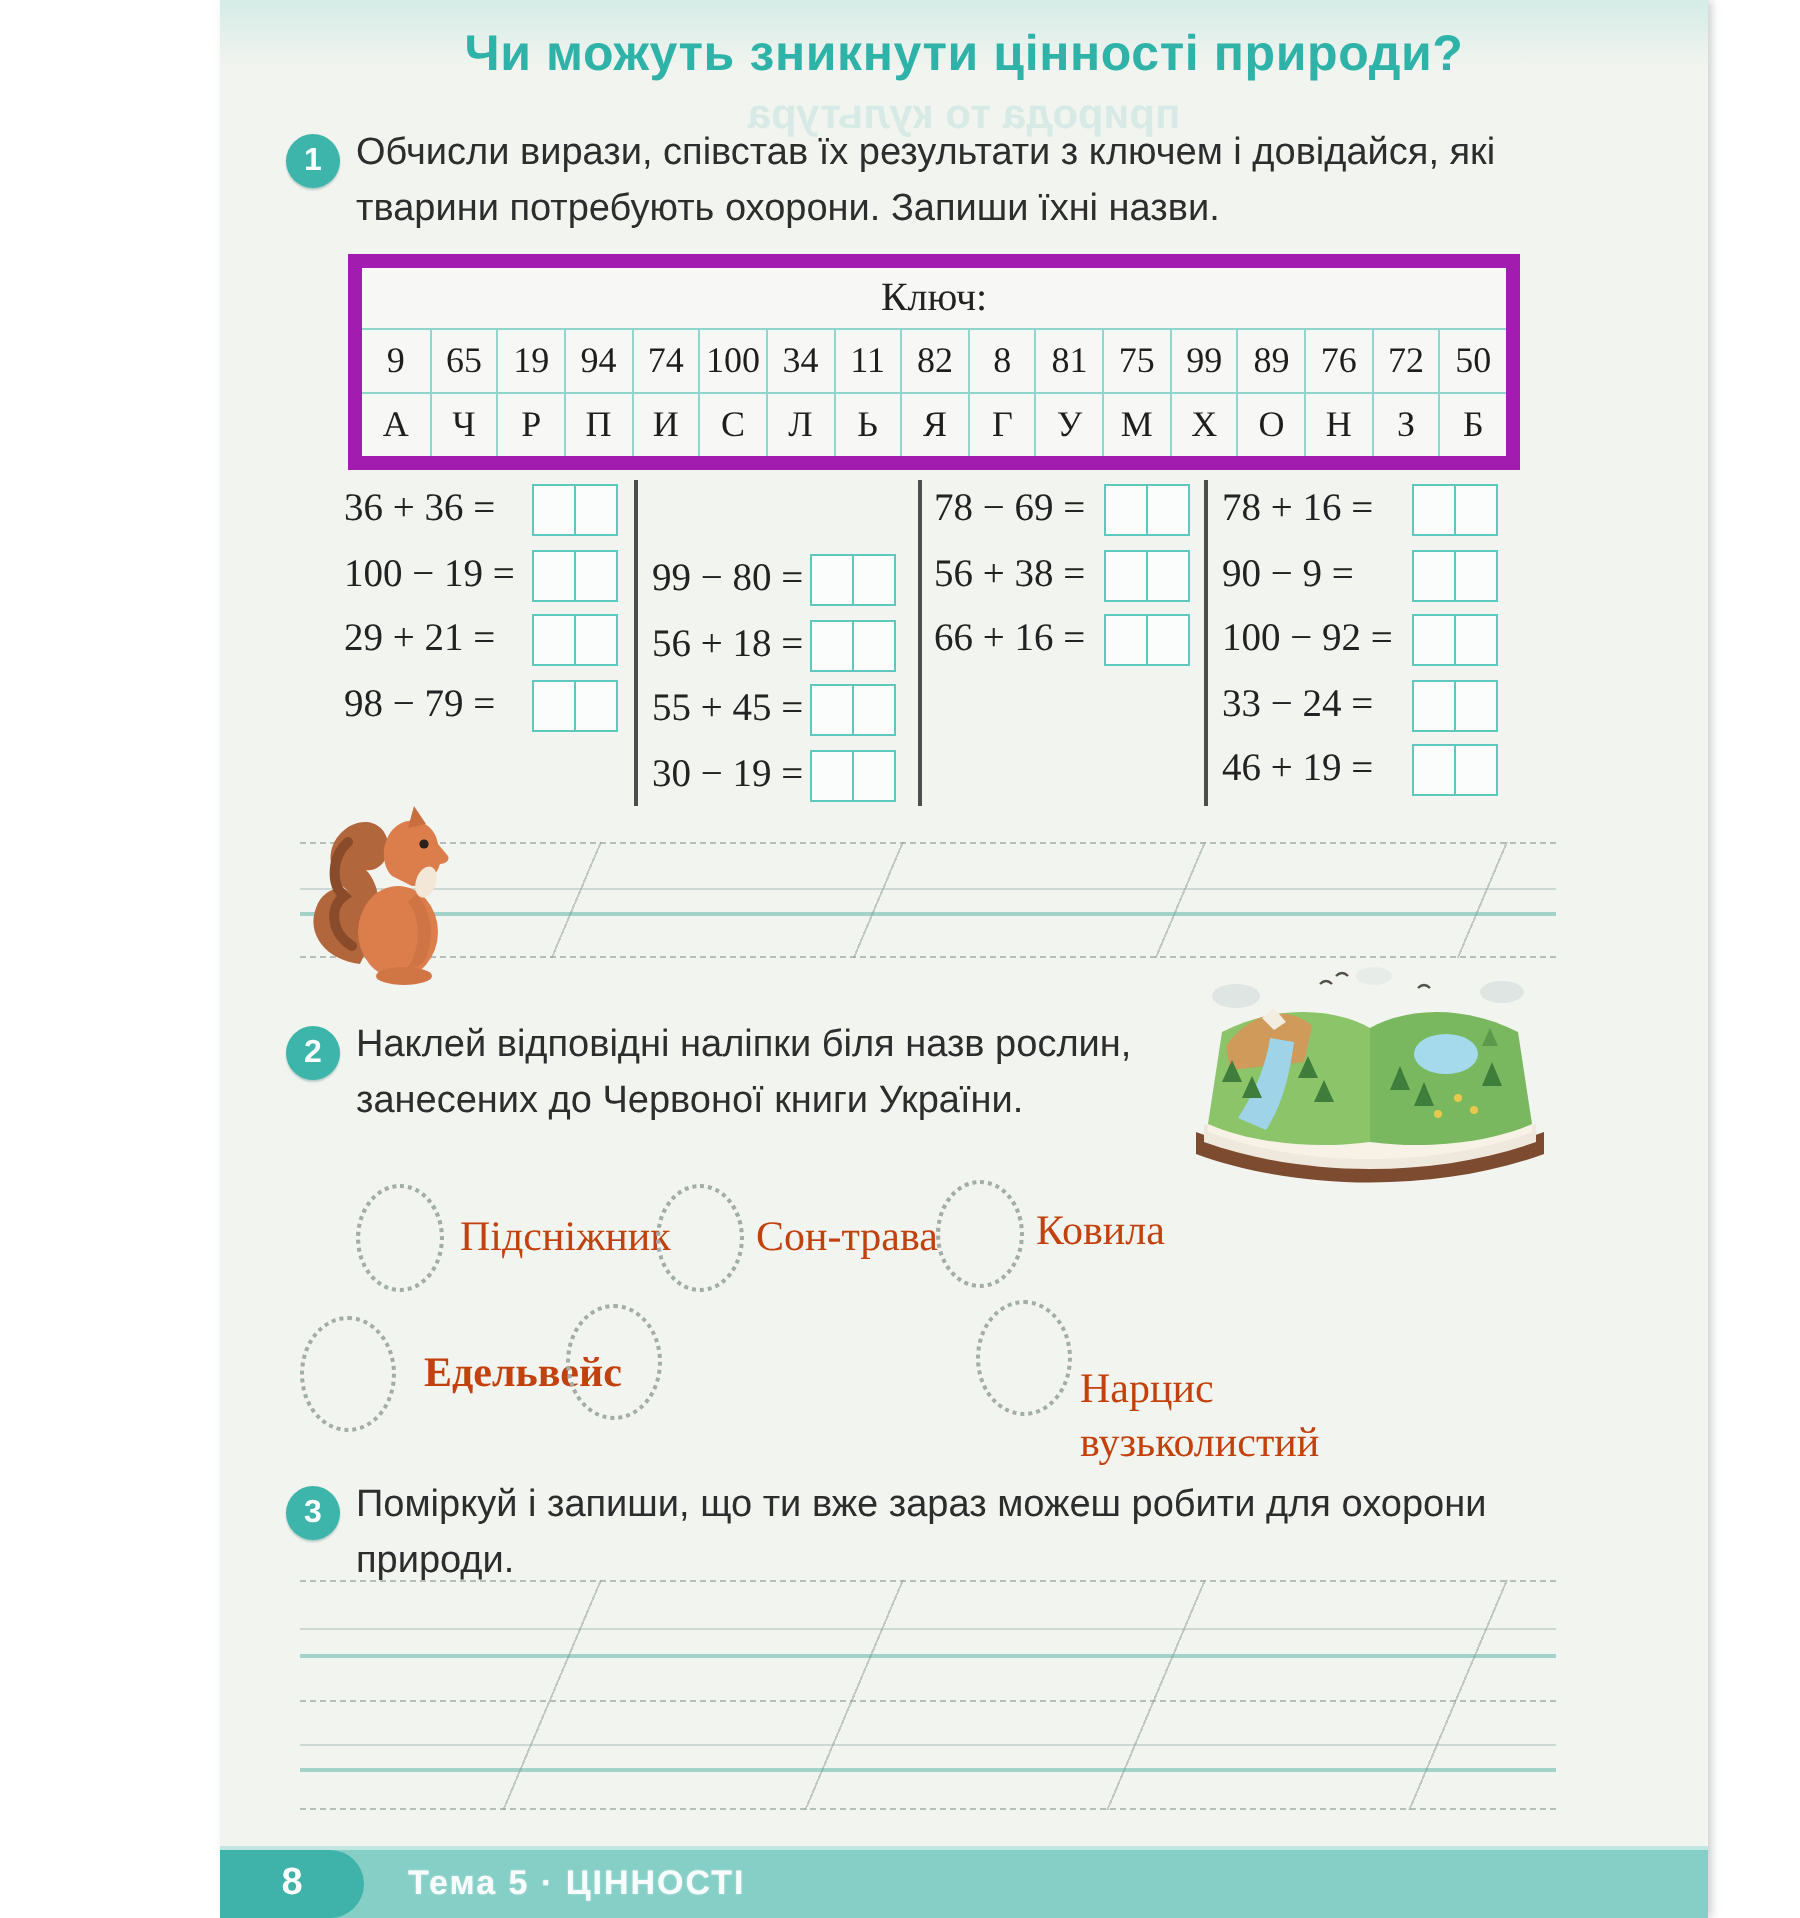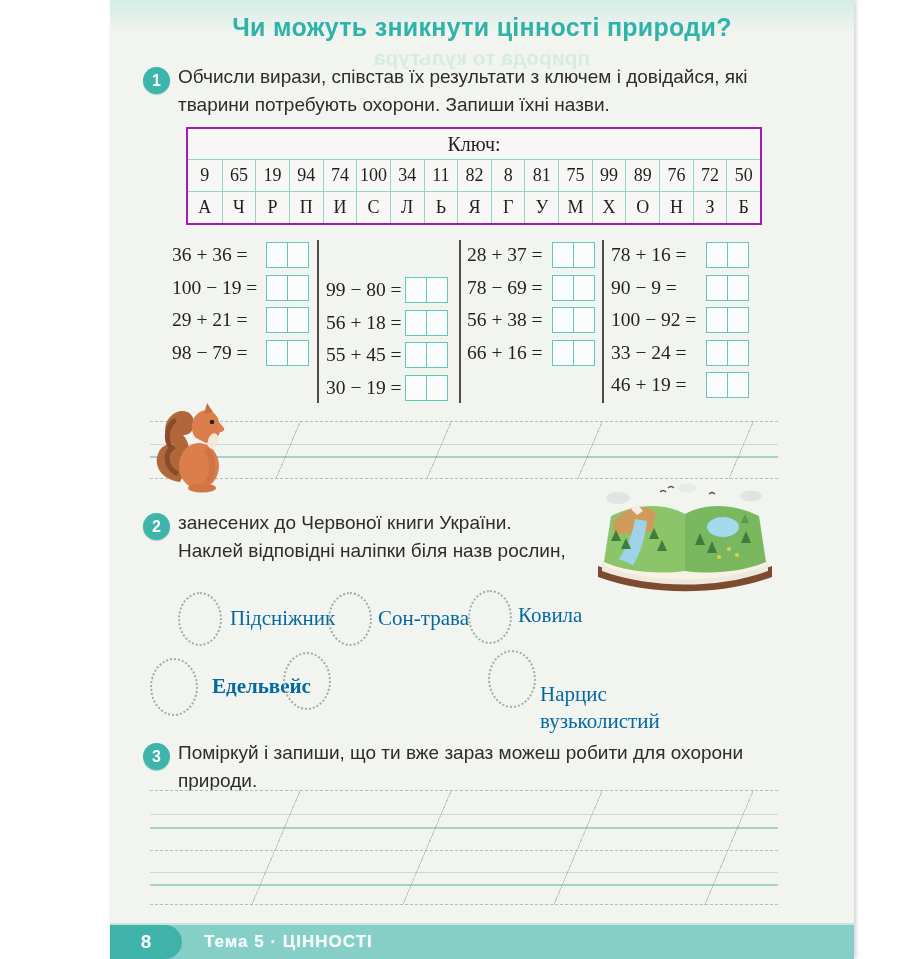--- a/index.html
+++ b/index.html
@@ -31,22 +31,22 @@
   .tnum {
     position:absolute; width:27px; height:27px; border-radius:50%;
     background:#3db5ab; color:#fff; font-weight:bold; font-size:16px;
     display:flex; align-items:center; justify-content:center;
     box-shadow:0 1px 1px rgba(0,90,85,.25);
   }
   .ttext { position:absolute; font-size:19px; color:#2d2d2d; line-height:28px; }
 
   
   .key-table {
-    position:absolute; left:76px; top:127px; width:572px;
-    border:2px solid #a21caf; background:rgba(255,255,255,.4);
+    position:absolute; left:64px; top:127px; width:572px;
+    border:7px solid #a21caf; background:rgba(255,255,255,.4);
   }
   .key-title { height:30px; line-height:30px; text-align:center; font-size:20px; color:#222; }
   .key-grid { display:grid; grid-template-columns:repeat(17,1fr); }
   .key-grid > div {
     height:31px; line-height:31px; text-align:center; font-size:18px;
     color:#1e1e1e; border-top:1px solid #8fd6cf; border-left:1px solid #8fd6cf;
   }
   .key-grid > div:nth-child(17n+1) { border-left:none; }
 
   
@@ -74,21 +74,21 @@
       rgba(135,150,145,0) 0 138px, rgba(135,150,145,.45) 138px 139px);
   }
 
   
   .circle {
     position:absolute; border:2px dotted #a2ada7; border-radius:50%;
     background:transparent;
   }
   .plant {
     position:absolute; font-family:"Liberation Serif", serif; font-size:21px;
-    color:#0369a1; line-height:27px;
+    color:#c2410c; line-height:27px;
   }
 
   
   .footer {
     position:absolute; left:0; bottom:0; width:100%; height:34px;
     background:#85cfc7; border-top:2px solid #c2e7e2;
   }
   .pill {
     position:absolute; left:0; top:0; width:72px; height:34px;
     background:#3fb3a9; border-radius:0 22px 22px 0;
@@ -212,27 +212,20 @@
     <div class="erow">
         <span>30 − 19 =</span>
         <span class="abox">
           <i></i>
           <i></i>
         </span>
       </div>
   </div>
   <div class="ecol" style="left:357px; width:128px;">
     <div class="erow">
-        <span>28 + 37 =</span>
-        <span class="abox">
-          <i></i>
-          <i></i>
-        </span>
-      </div>
-    <div class="erow">
         <span>78 − 69 =</span>
         <span class="abox">
           <i></i>
           <i></i>
         </span>
       </div>
     <div class="erow">
         <span>56 + 38 =</span>
         <span class="abox">
           <i></i>
@@ -305,22 +298,22 @@
       <path d="M58 12 L61 1 L67 10 Z" fill="#c86f40"></path>
       <circle cx="66" cy="20" r="2.3" fill="#29211a"></circle>
       <ellipse cx="67" cy="39" rx="5" ry="8" fill="#f3e7d8" transform="rotate(18 67 39)"></ellipse>
       <path d="M62 45 C70 53 72 67 66 79 L54 86 C64 78 66 59 58 49 Z" fill="#c86f40" opacity="0.65"></path>
       <ellipse cx="56" cy="86" rx="14" ry="4.5" fill="#d07544"></ellipse>
     </svg>
   </div>
 
   <div class="tnum" style="left:33px; top:513px;">2</div>
   <div class="ttext" style="left:68px; top:509px; width:420px;">
+    <div>Наклей відповідні наліпки біля назв рослин,</div>
     <div>занесених до Червоної книги України.</div>
-    <div>Наклей відповідні наліпки біля назв рослин,</div>
   </div>
 
   <div class="illus" style="left:480px; top:478px; width:190px; height:120px;">
     <svg viewBox="0 0 190 120" width="190" height="120">
       <path d="M8 88 C60 107 130 107 182 88 L182 99 C130 118 60 118 8 99 Z" fill="#7c4b30"></path>
       <path d="M12 84 C62 102 128 102 178 84 L178 93 C128 111 62 111 12 93 Z" fill="#efe8dc"></path>
       <path d="M14 80 C62 98 128 98 176 80 L176 88 C128 106 62 106 14 88 Z" fill="#f7f1e6"></path>
       <path d="M95 93 C66 97 34 93 14 84 L21 38 C49 24 77 26 95 36 Z" fill="#8cc46a"></path>
       <path d="M95 93 C124 97 156 93 176 84 L169 38 C141 24 113 26 95 36 Z" fill="#79b85e"></path>
       <path d="M23 45 C35 28 54 24 66 35 L62 53 L25 57 Z" fill="#cf9a5a"></path>

